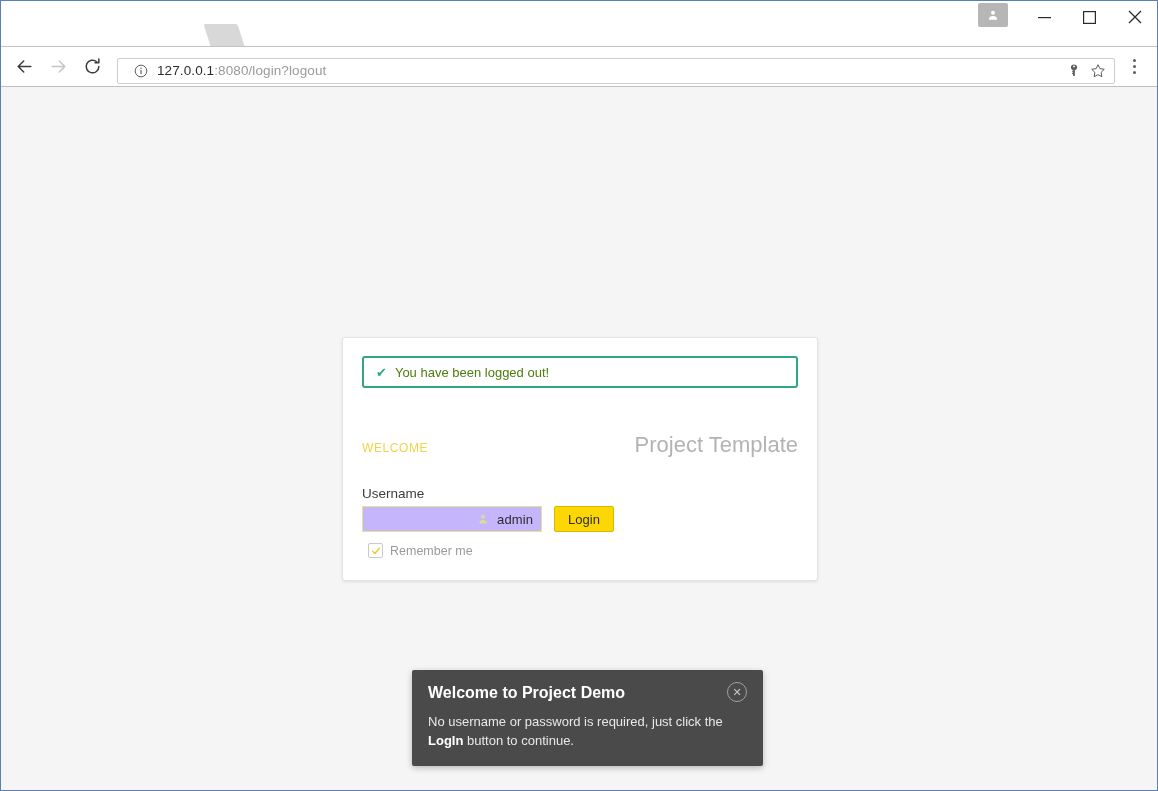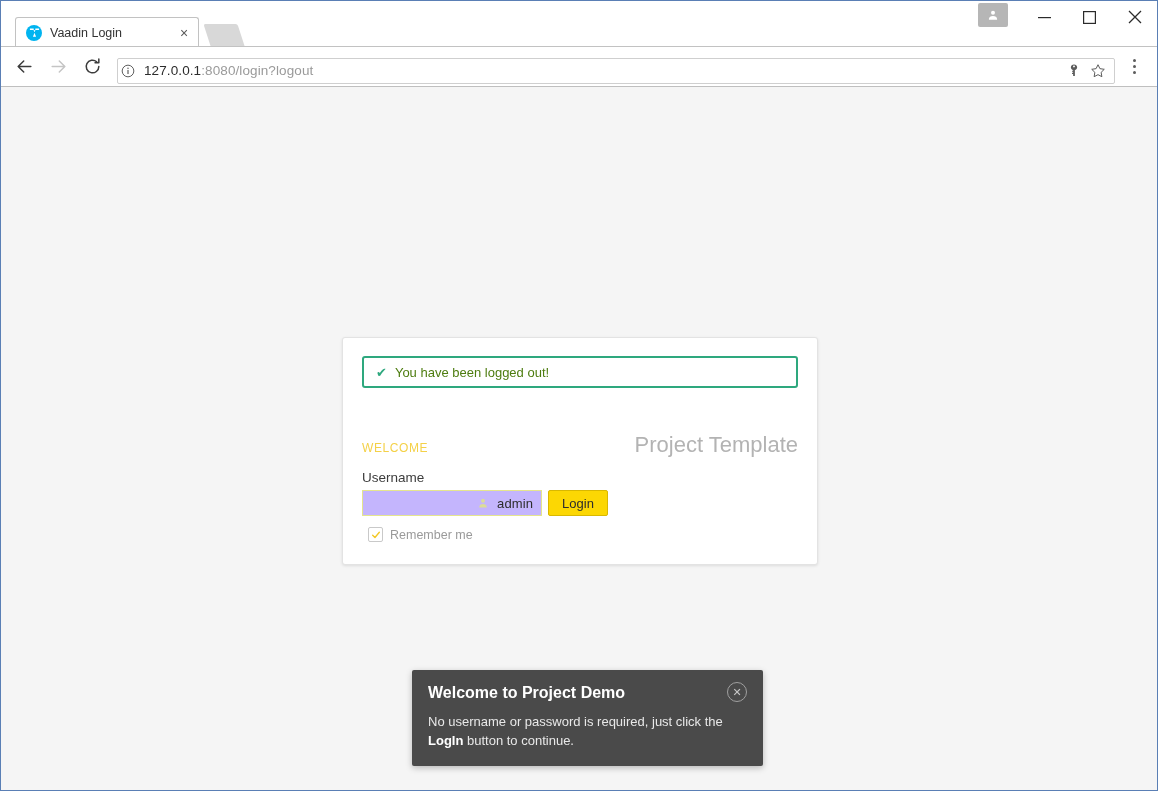--- a/index.html
+++ b/index.html
@@ -156,21 +156,21 @@
   }
   .omnibox {
     flex: 1 1 auto;
     height: 26px;
     margin: 8px 6px 0 8px;
     border: 1px solid #cfcfcf;
     border-radius: 2px;
     background: #ffffff;
     display: flex;
     align-items: center;
-    padding: 0 4px 0 2px;
+    padding: 0 4px 0 15px;
     box-sizing: border-box;
   }
   .omni-info {
     width: 16px; height: 16px;
     flex: 0 0 auto;
     margin-right: 8px;
     display: flex; align-items: center; justify-content: center;
   }
   .omni-url {
     flex: 1 1 auto;
@@ -255,22 +255,22 @@
   }
   .template-label {
     font-size: 22px;
     color: #b3b3b3;
     margin-top: 22px;
   }
 
   .fields-row {
     display: flex;
     align-items: flex-end;
-    margin-top: 12px;
-    gap: 6px;
+    margin-top: 28px;
+    gap: 12px;
   }
   .field-group { display: flex; flex-direction: column; }
   .field-group.username { width: 180px; }
   .field-group.password { width: 180px; }
   .field-label {
     font-size: 13.5px;
     color: #3c3c3c;
     margin-bottom: 5px;
   }
   .text-input {
@@ -389,29 +389,20 @@
     font-weight: bold;
   }
   .toast-strong { font-weight: bold; color: #ffffff; }
 </style>
 </head>
 <body>
 
 <div class="browser-window">
 
   <div class="tab-strip">
-    <div class="tab">
-      <span class="tab-favicon">
-        <svg width="11" height="11" viewBox="0 0 24 24" aria-hidden="true">
-          <path fill="#ffffff" d="M2 3h8.2v2.2c0 1.1.7 1.8 1.8 1.8s1.8-.7 1.8-1.8V3H22v3.4h-6.6c-1.3 0-2.1.8-2.3 2L12.6 11h-1.2l-.5-2.6c-.2-1.2-1-2-2.3-2H2V3zm10 9.4 3.4 8.6h-6.8L12 12.4z"></path>
-        </svg>
-      </span>
-      <span class="tab-title">Vaadin Login</span>
-      <span class="tab-close">×</span>
-    </div>
     <div class="tab-newtab"></div>
     <div class="tab-strip-baseline"></div>
 
     <div class="window-controls">
       <div class="profile-chip">
         <svg width="14" height="14" viewBox="0 0 24 24" aria-hidden="true">
           <circle cx="12" cy="8" r="3.4" fill="#ffffff"></circle>
           <path fill="#ffffff" d="M5 19c0-3.3 3.1-5.2 7-5.2s7 1.9 7 5.2v1H5v-1z"></path>
         </svg>
       </div>

